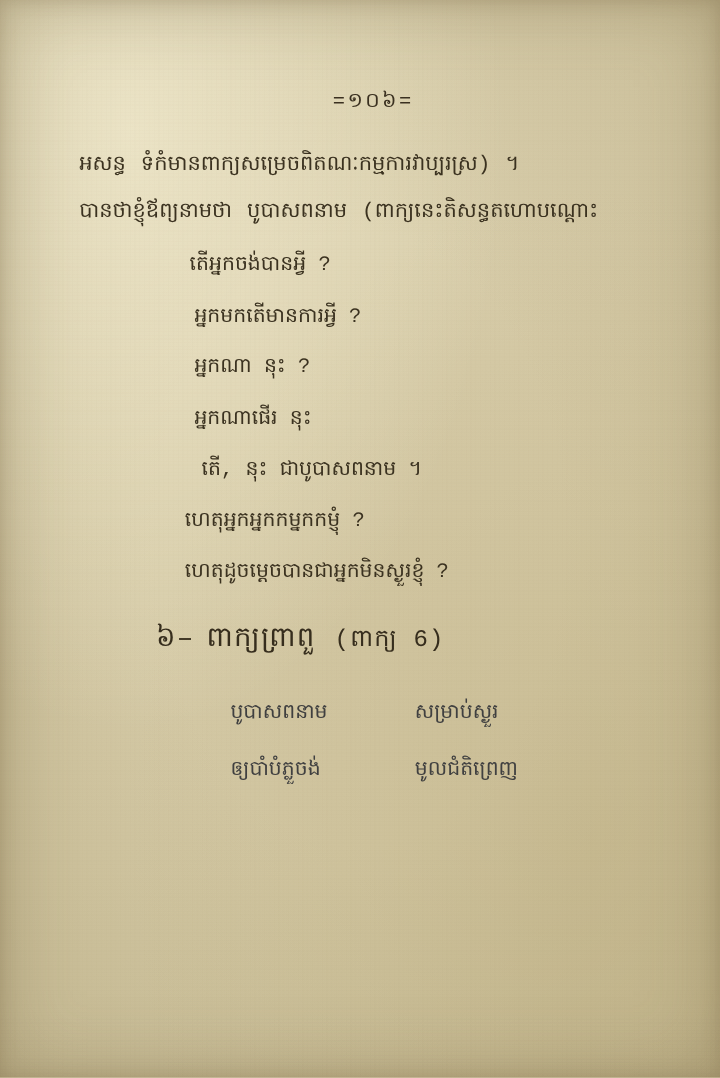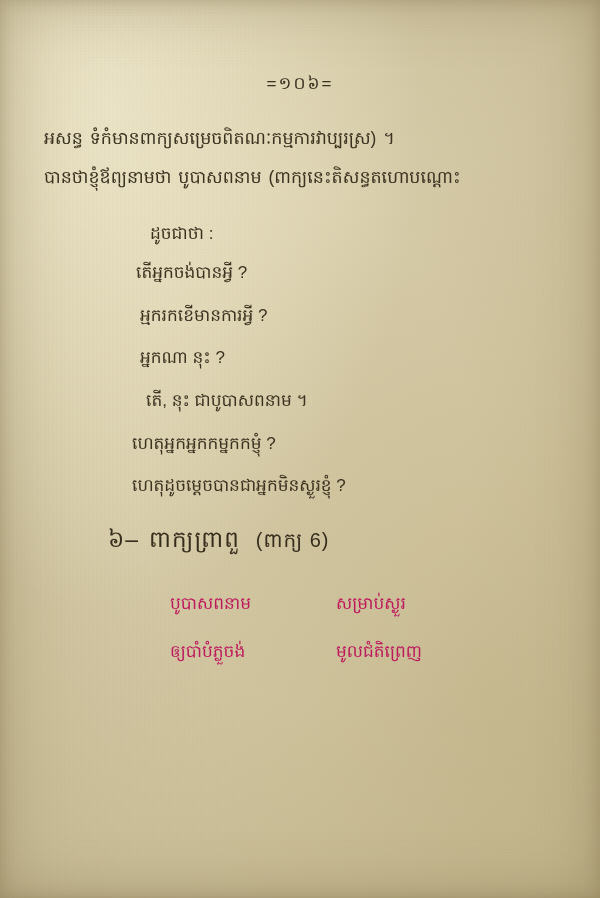--- a/index.html
+++ b/index.html
@@ -36,21 +36,22 @@
   .edge-shadow {
     position: absolute;
     inset: 0;
     pointer-events: none;
     box-shadow: inset 0 0 60px rgba(110,92,55,0.35), inset 0 0 14px rgba(110,92,55,0.25);
   }
   .content {
     position: relative;
     z-index: 3;
     color: #3b3220;
-    font-family: Liberation Sans, sans-serif;
+    font-family: Liberation Mono, monospace;
+    padding-left: 22px;
   }
   .page-number {
     text-align: center;
     margin-top: 72px;
     font-size: 17px;
     letter-spacing: 2px;
     color: #3a3020;
   }
   .para {
     margin: 22px 48px 0 44px;
@@ -97,21 +98,21 @@
     margin-left: 16px;
   }
 
   .word-table {
     margin: 22px 0 0 0;
     width: 100%;
     border-collapse: collapse;
   }
   .word-table td {
     font-size: 17px;
-    color: #be185d;
+    color: #404040;
     padding: 12px 0;
     line-height: 1.4;
   }
   .word-table td.col-left {
     width: 56%;
     padding-left: 170px;
   }
   .word-table td.col-right {
     width: 44%;
     padding-left: 0;
@@ -127,26 +128,26 @@
 
 <div class="content">
 
   <div class="page-number">=១០៦=</div>
 
   <div class="para">
     <span class="line l2">អសន្ធ ទំកំមានពាក្យសម្រេចពិតណៈកម្មការវាប្បរស្រ) ។</span>
     <span class="line l1">បានថាខ្ញុំឪព្យនាមថា បូបាសពនាម (ពាក្យនេះតិសន្ធតហោបណ្ដោះ</span>
   </div>
 
-  <div class="lead-in">ដូចជាថា :</div>
 
   <ul class="q-list">
     <li class="indent-a">តើអ្នកចង់បានអ្វី ?</li>
-    <li class="indent-b">អ្មករកខើមានការអ្វី ?</li>
+    <li class="indent-b">អ្នកមកតើមានការអ្វី ?</li>
     <li class="indent-b">អ្នកណា នុះ ?</li>
+    <li class="indent-b">អ្នកណាផើរ នុះ</li>
     <li class="indent-c">តើ, នុះ ជាបូបាសពនាម ។</li>
     <li class="indent-d">ហេតុអ្នកអ្នកកម្នកកម្ញុំ ?</li>
     <li class="indent-d">ហេតុដូចម្ដេចបានជាអ្នកមិនស្ងួរខ្ញុំ ?</li>
   </ul>
 
   <div class="section-heading">
     <span class="num">៦–</span><span class="title">ពាក្យព្រាពួ</span><span class="note">(ពាក្យ 6)</span>
   </div>
 
   <table class="word-table">

